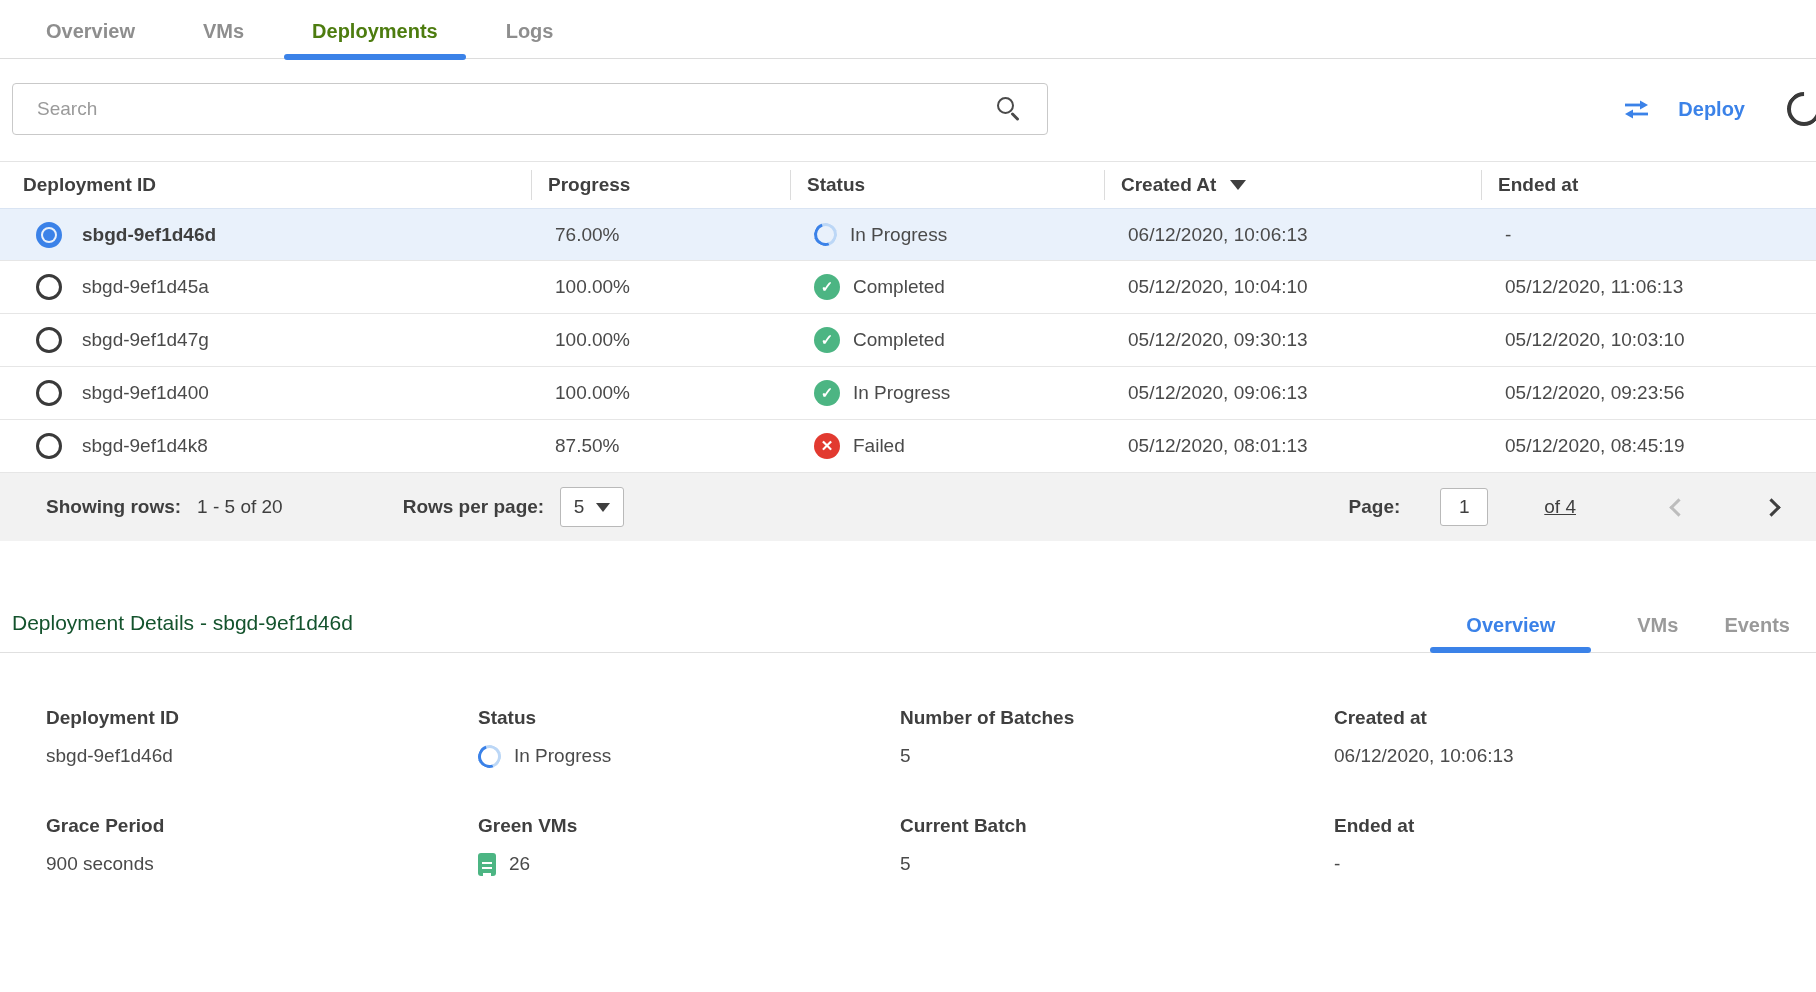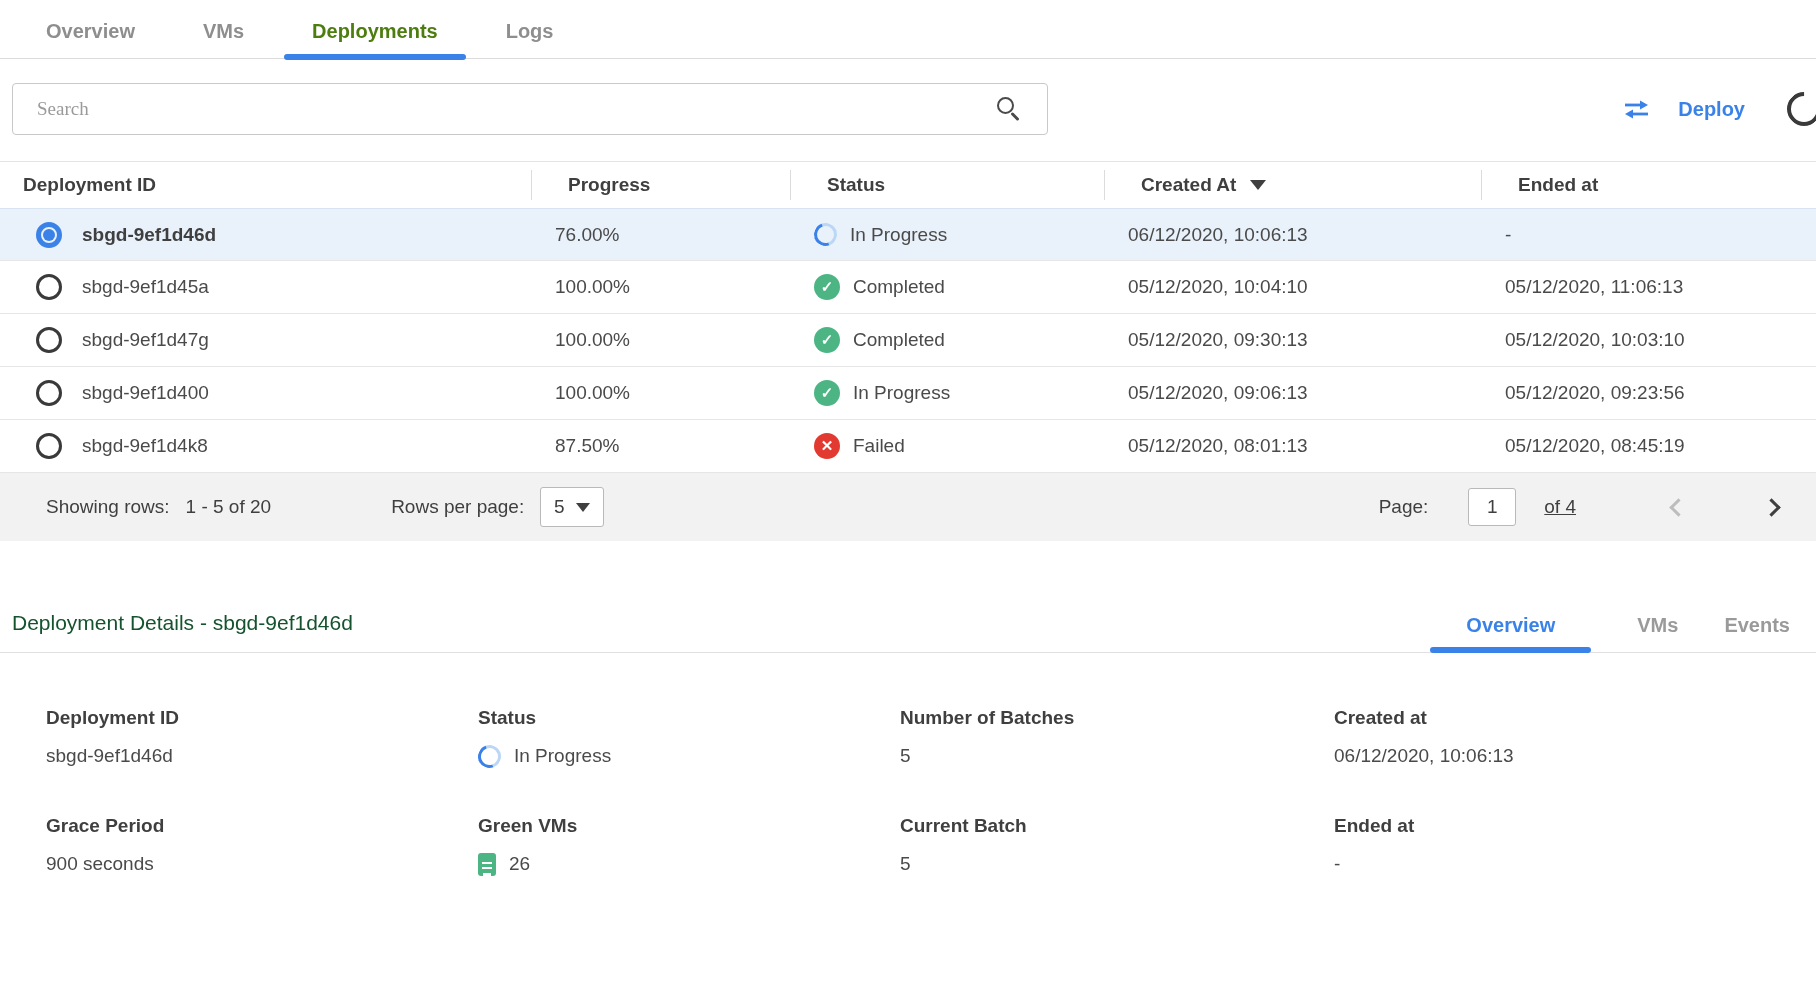--- a/index.html
+++ b/index.html
@@ -11,38 +11,38 @@
   .tabs { display:flex; gap:12px; padding:14px 0 0 18px; border-bottom:1px solid #dcdcdc; }
   .tab { padding:6px 28px 15px; font-size:20px; font-weight:700; color:#8e8e8e; position:relative; cursor:pointer; }
   .tab.active { color:#4d7c0f; }
   .tab.active::after { content:''; position:absolute; left:0; right:0; bottom:-2px; height:6px; background:#3b82e8; border-radius:3px; }
 
   
   .toolbar { margin:24px 12px 0 12px; display:flex; justify-content:space-between; align-items:center; }
   .search-box { position:relative; width:1036px; }
   .search-box input { width:100%; height:52px; border:1px solid #c9c9c9; border-radius:4px;
     font-size:19px; padding:0 60px 0 24px; color:#b91c1c; outline:none;
-    font-family:Liberation Serif, serif; }
+    font-family:Liberation Sans, sans-serif; }
   .search-box input::placeholder { color:#9a9a9a; }
   .mag { position:absolute; right:34px; top:14px; width:17px; height:17px;
     border:2.5px solid #4a4a4a; border-radius:50%; }
   .mag::after { content:''; position:absolute; width:10px; height:3px; background:#4a4a4a;
     border-radius:2px; transform:rotate(45deg); top:16px; left:11px; }
   .toolbar-right { display:flex; align-items:center; gap:42px; margin-right:-17px; }
   .deploy-btn { display:flex; align-items:center; gap:28px; background:none; border:none;
     color:#3b82e8; font-size:20px; font-weight:700; cursor:pointer;
     font-family:"Liberation Sans", sans-serif; }
   .refresh { width:34px; height:34px; border:4px solid #3a3a3a; border-radius:50%;
     border-top-color:transparent; transform:rotate(45deg); flex:0 0 auto; }
 
   
   .table { margin-top:26px; border-top:1px solid #e4e4e4; font-size:19px; }
   .trow { display:grid; grid-template-columns:531px 259px 314px 377px 1fr; align-items:center; }
   .thead { height:46px; font-weight:700; color:#3f3f3f; }
-  .thead .cell { display:flex; align-items:center; height:30px; padding-left:36px; cursor:pointer; }
+  .thead .cell { display:flex; align-items:center; height:30px; padding-left:16px; cursor:pointer; }
   .thead .cell:first-child { padding-left:23px; }
   .thead .cell + .cell { border-left:1px solid #dcdcdc; }
   .sort-desc { width:0; height:0; border-left:8px solid transparent; border-right:8px solid transparent;
     border-top:10px solid #3f3f3f; display:inline-block; margin-left:14px; }
   .row { height:53px; border-bottom:1px solid #e6e6e6; cursor:pointer; }
   .row.selected { background:#e9f1fb; border-top:1px solid #d9e4f3; }
   .row .cell { padding-left:24px; color:#4a4a4a; }
   .id-cell { display:flex; align-items:center; gap:20px; padding-left:36px !important; }
   .row.selected .id-text { font-weight:700; color:#3f3f3f; }
   .status-cell { display:flex; align-items:center; gap:13px; }
@@ -64,32 +64,32 @@
   .sicon-vm-blue, .sicon-vm-green { width:18px; height:23px; border-radius:3px; }
   .sicon-vm-blue { background:#3b82e8; }
   .sicon-vm-green { background:#4cb583; }
   .sicon-vm-blue::before, .sicon-vm-green::before { content:''; position:absolute; left:4px; right:4px;
     top:9px; height:2px; background:#fff; box-shadow:0 5px 0 #fff; }
   .sicon-vm-blue::after, .sicon-vm-green::after { content:''; position:absolute; bottom:0; left:5px;
     right:5px; height:3px; background:#fff; }
 
   
   .tfoot { height:68px; background:#f2f2f2; display:flex; align-items:center; padding:0 24px 0 46px; color:#3f3f3f; }
-  .tfoot b { font-weight:400; }
+  .tfoot b { font-weight:700; }
   .showing-value { margin-left:16px; }
   .rpp-label { margin-left:120px; }
   .rpp-select { margin-left:16px; width:64px; height:40px; background:#fff; border:1px solid #b9b9b9;
     border-radius:3px; display:flex; align-items:center; justify-content:center; gap:12px; cursor:pointer; }
   .dd-arrow { width:0; height:0; border-left:7px solid transparent; border-right:7px solid transparent;
     border-top:9px solid #3f3f3f; }
   .pager { margin-left:auto; display:flex; align-items:center;gap:24px; }
   .page-input { width:48px; height:38px; border:1px solid #b9b9b9; border-radius:3px; background:#fff;
     text-align:center; font-size:19px; color:#3f3f3f; margin-left:16px;
     font-family:"Liberation Sans", sans-serif; }
-  .page-total { margin-left:4px;text-decoration:underline; }
+  .page-total { margin-left:32px;text-decoration:underline; }
   .chev { width:13px; height:13px; border-left:3px solid #3f3f3f; border-bottom:3px solid #3f3f3f;
     display:inline-block; cursor:pointer; }
   .chev.prev { transform:rotate(45deg); border-color:#bdbdbd; margin-left:72px; }
   .chev.next { transform:rotate(-135deg); margin-left:56px; margin-right:14px; }
 
   
   .details-header { display:flex; justify-content:space-between; align-items:flex-end;
     margin-top:70px; padding-left:12px; border-bottom:1px solid #e0e0e0; }
   .details-title { font-size:21px; color:#14532d; padding-bottom:17px; }
   .dtabs { display:flex; gap:46px; margin-right:26px; }

